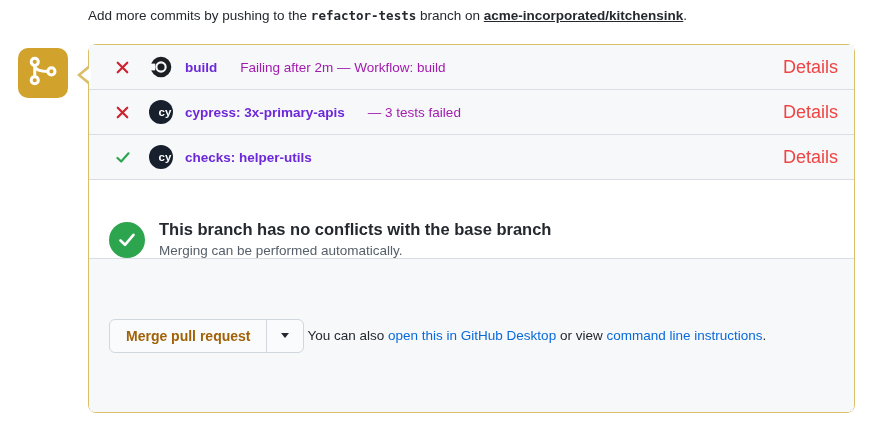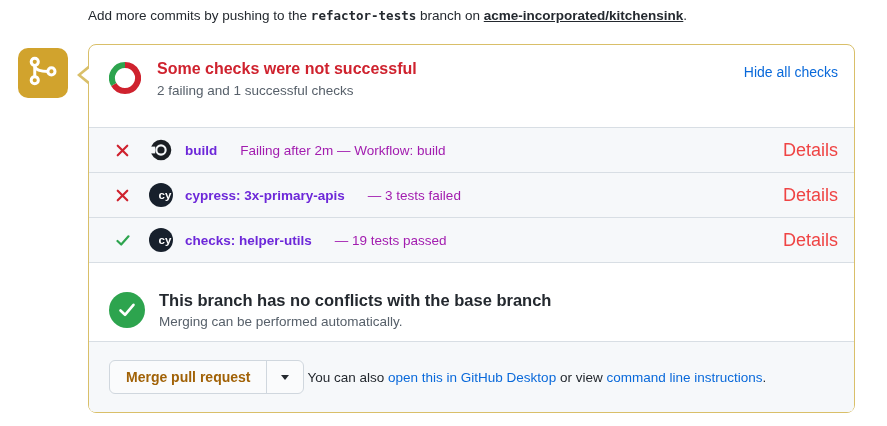--- a/index.html
+++ b/index.html
@@ -36,21 +36,21 @@
     background:#f6f8fa; border-bottom:1px solid #d8dee4; }
   .status-icon { width:14px; flex:none; margin-right:19px; display:flex; align-items:center; }
   .app-icon { width:24px; height:24px; flex:none; margin-right:12px; border-radius:50%; }
   .cypress-badge { background:#17202c; color:#fff; font-weight:bold; font-size:11.5px;
     display:flex; align-items:center; justify-content:center;padding-left:8px; }
   .check-name { font-size:13.5px; font-weight:bold; color:#6d28d9; margin-right:23px; white-space:nowrap; }
   .check-desc { font-size:13.5px; color:#a21caf; white-space:nowrap; }
   .details-link { margin-left:auto; font-size:18px; color:#ef4444; text-decoration:none; cursor:pointer; }
 
   
-  .conflicts { height:79px; padding:15px 16px 0 20px; display:flex; align-items:center;
+  .conflicts { height:79px; padding:15px 16px 0 20px; display:flex; align-items:flex-end;
     background:#fff; border-bottom:1px solid #d8dee4; }
   .big-check { width:36px; height:36px; border-radius:50%; background:#2da44e; flex:none;
     margin-right:14px; display:flex; align-items:center; justify-content:center; }
   .conflicts-title { font-size:16.5px; font-weight:bold; color:#24292f; margin-top:1px; }
   .conflicts-subtitle { font-size:13.5px; color:#57606a; margin-top:4px; }
 
   
   .actions { flex:1; background:#f6f8fa; border-radius:0 0 6px 6px; display:flex;
     align-items:center; padding:0 16px 0 20px; }
   .btn-group { display:flex; align-items:stretch; height:34px; border:1px solid #d0d7de;
@@ -82,31 +82,20 @@
         <line x1="3.6" y1="5" x2="3.6" y2="11" stroke="#ffffff" stroke-width="1.6"></line>
         <path d="M3.6 5.6 Q4.5 8.2 10.6 8.2" stroke="#ffffff" stroke-width="1.6" fill="none"></path>
       </svg>
     </span>
   </div>
 
   <div class="panel">
     <div class="notch-outer"></div>
     <div class="notch-inner"></div>
 
-    <div class="checks-header">
-      <svg class="donut" viewBox="0 0 32 32">
-        <path d="M16 3 A13 13 0 1 1 4.74 22.5" stroke="#cf222e" stroke-width="6" fill="none"></path>
-        <path d="M4.74 22.5 A13 13 0 0 1 16 3" stroke="#2da44e" stroke-width="6" fill="none"></path>
-      </svg>
-      <div>
-        <div class="checks-title">Some checks were not successful</div>
-        <div class="checks-subtitle">2 failing and 1 successful checks</div>
-      </div>
-      <a class="hide-link">Hide all checks</a>
-    </div>
 
     <div class="check-row">
       <span class="status-icon">
         <svg width="13" height="13" viewBox="0 0 12 12">
             <path d="M1.6 1.6 L10.4 10.4 M10.4 1.6 L1.6 10.4" stroke="#cf222e" stroke-width="2" stroke-linecap="round"></path>
           </svg>
       </span>
       <span class="app-icon">
         <svg width="24" height="24" viewBox="0 0 24 24">
           <circle cx="12" cy="12" r="8" stroke="#1b1f24" stroke-width="4.6" fill="none"></circle>
@@ -132,21 +121,20 @@
     </div>
 
     <div class="check-row">
       <span class="status-icon">
         <svg width="15" height="13" viewBox="0 0 14 12">
             <path d="M1.5 6.5 L5.2 10 L12.5 1.8" stroke="#2da44e" stroke-width="2.2" fill="none" stroke-linecap="round" stroke-linejoin="round"></path>
           </svg>
       </span>
       <span class="app-icon cypress-badge">cy</span>
       <span class="check-name">checks: helper-utils</span>
-      <span class="check-desc">— 19 tests passed</span>
       <a class="details-link">Details</a>
     </div>
 
     <div class="conflicts">
       <span class="big-check">
         <svg width="20" height="18" viewBox="0 0 20 18">
             <path d="M3.5 9.5 L8 13.8 L16.5 3.8" stroke="#ffffff" stroke-width="2.6" fill="none" stroke-linecap="round" stroke-linejoin="round"></path>
           </svg>
       </span>
       <div>

